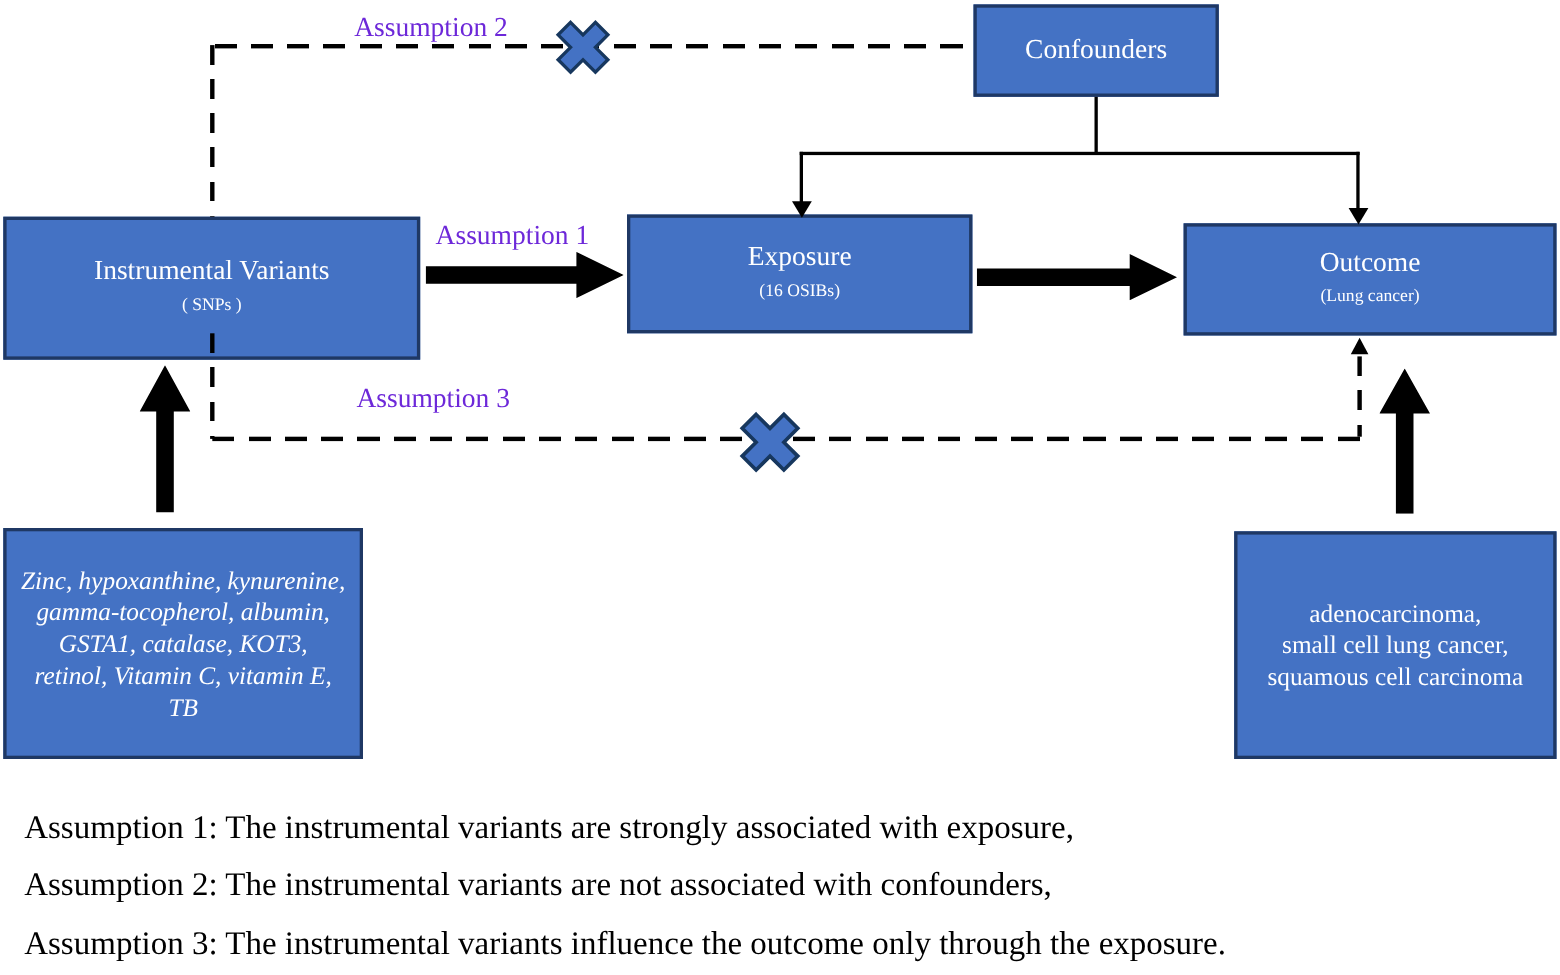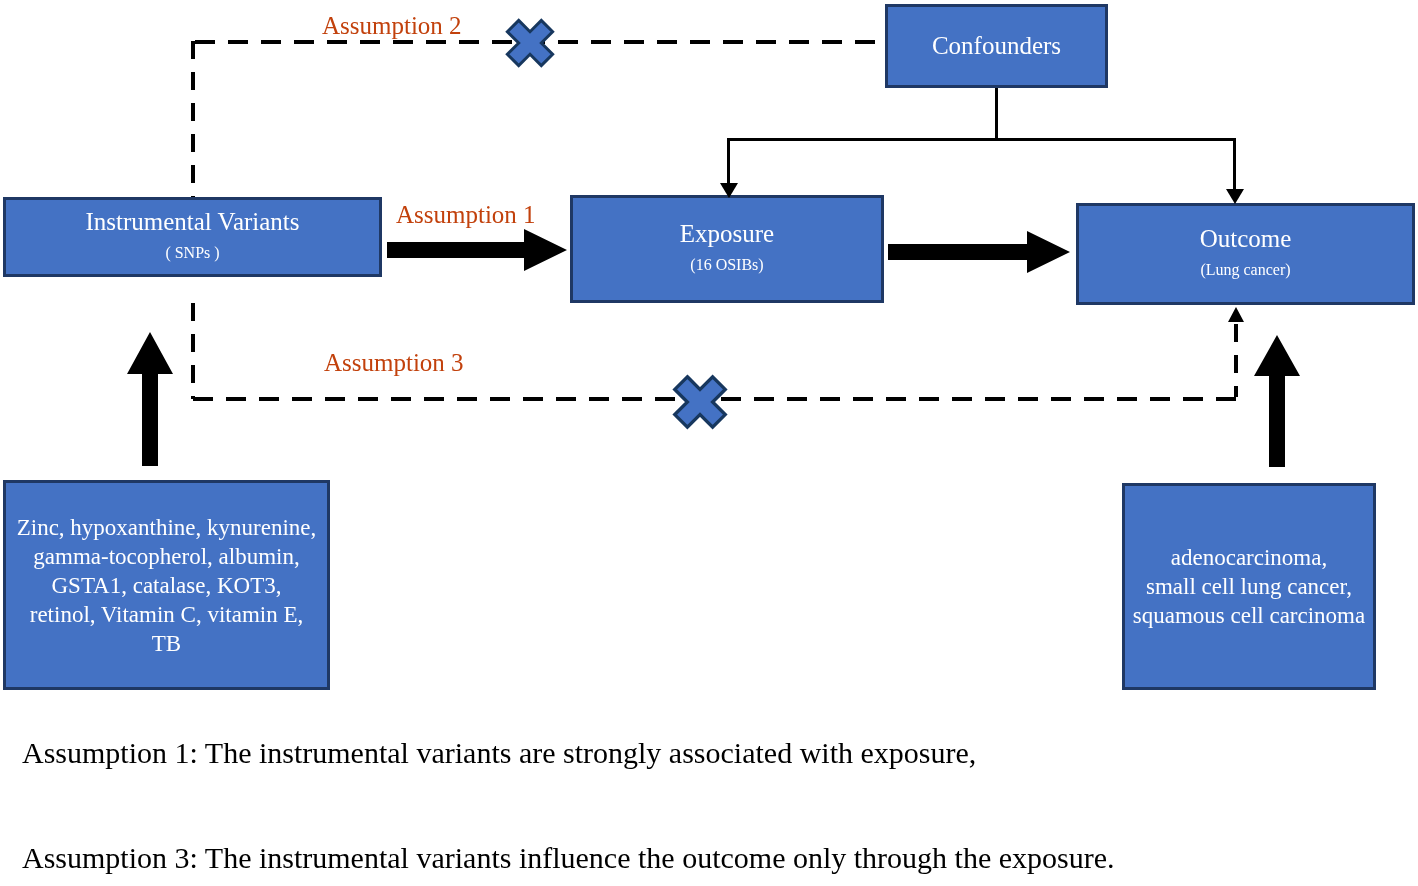--- a/index.html
+++ b/index.html
@@ -10,21 +10,21 @@
   .box {
     position:absolute; box-sizing:border-box;
     background:#4472C4; border:3px solid #1F3864; color:#ffffff;
     display:flex; flex-direction:column; align-items:center; justify-content:center;
     text-align:center;
   }
   .box .title    { font-size:25px; line-height:32px; }
   .box .subtitle { font-size:16px; line-height:30px; }
   .list-line     { font-size:23px; line-height:29px; }
   .edge-label {
-    position:absolute; color:#c2410c; font-size:25px; white-space:nowrap;
+    position:absolute; color:#6d28d9; font-size:25px; white-space:nowrap;
   }
   .dash-h { position:absolute; height:4px;
     background:repeating-linear-gradient(to right, #000 0 20px, transparent 20px 33px); }
   .dash-v { position:absolute; width:4px;
     background:repeating-linear-gradient(to bottom, #000 0 18px, transparent 18px 31px); }
   .solid-h { position:absolute; height:3px; background:#000; }
   .solid-v { position:absolute; width:3px;  background:#000; }
   .arrowhead-down { position:absolute; width:0; height:0;
     border-left:9px solid transparent; border-right:9px solid transparent;
     border-top:15px solid #000; }
@@ -32,48 +32,48 @@
     border-left:8px solid transparent; border-right:8px solid transparent;
     border-bottom:15px solid #000; }
   .thick-arrow, .x-mark { position:absolute; }
   .caption-line { position:absolute; left:22px; color:#000; font-size:30px; white-space:nowrap; }
 </style>
 </head>
 <body>
 
 <div class="canvas">
 
-  <div class="box" style="left:3px; top:197px; width:379px; height:80px;">
+  <div class="box" style="left:3px; top:197px; width:379px; height:130px;">
     <div class="title">Instrumental Variants</div>
     <div class="subtitle">( SNPs )</div>
   </div>
 
   <div class="box" style="left:570px; top:195px; width:314px; height:108px;">
     <div class="title">Exposure</div>
     <div class="subtitle">(16 OSIBs)</div>
   </div>
 
   <div class="box" style="left:885px; top:4px; width:223px; height:84px;">
     <div class="title">Confounders</div>
   </div>
 
   <div class="box" style="left:1076px; top:203px; width:339px; height:102px;">
     <div class="title">Outcome</div>
     <div class="subtitle">(Lung cancer)</div>
   </div>
 
-  <div class="box" style="left:3px; top:480px; width:327px; height:210px;">
+  <div class="box" style="left:3px; top:480px; width:327px; height:210px;font-style:italic;">
     <div class="list-line">Zinc, hypoxanthine, kynurenine,</div>
     <div class="list-line">gamma-tocopherol, albumin,</div>
     <div class="list-line">GSTA1, catalase, KOT3,</div>
     <div class="list-line">retinol, Vitamin C, vitamin E,</div>
     <div class="list-line">TB</div>
   </div>
 
-  <div class="box" style="left:1122px; top:483px; width:254px; height:207px;">
+  <div class="box" style="left:1122px; top:483px; width:293px; height:207px;">
     <div class="list-line">adenocarcinoma,</div>
     <div class="list-line">small cell lung cancer,</div>
     <div class="list-line">squamous cell carcinoma</div>
   </div>
 
   <div class="dash-v" style="left:191px; top:41px; height:156px;"></div>
   <div class="dash-h" style="left:195px; top:40px; width:690px;"></div>
 
   <div class="dash-v" style="left:191px; top:303px; height:96px;"></div>
   <div class="dash-h" style="left:193px; top:397px; width:1044px;"></div>
@@ -109,15 +109,16 @@
     <g transform="rotate(45 26 26)">
       <polygon points="2,18 18,18 18,2 34,2 34,18 50,18 50,34 34,34 34,50 18,50 18,34 2,34" fill="#4472C4" stroke="#17375E" stroke-width="3"></polygon>
     </g>
   </svg>
 
   <div class="edge-label" style="left:322px; top:12px;">Assumption 2</div>
   <div class="edge-label" style="left:396px; top:201px;">Assumption 1</div>
   <div class="edge-label" style="left:324px; top:349px;">Assumption 3</div>
 
   <div class="caption-line" style="top:736px;">Assumption 1: The instrumental variants are strongly associated with exposure,</div>
+  <div class="caption-line" style="top:788px;">Assumption 2: The instrumental variants are not associated with confounders,</div>
   <div class="caption-line" style="top:841px;">Assumption 3: The instrumental variants influence the outcome only through the exposure.</div>
 
 </div>
 
 </body></html>

